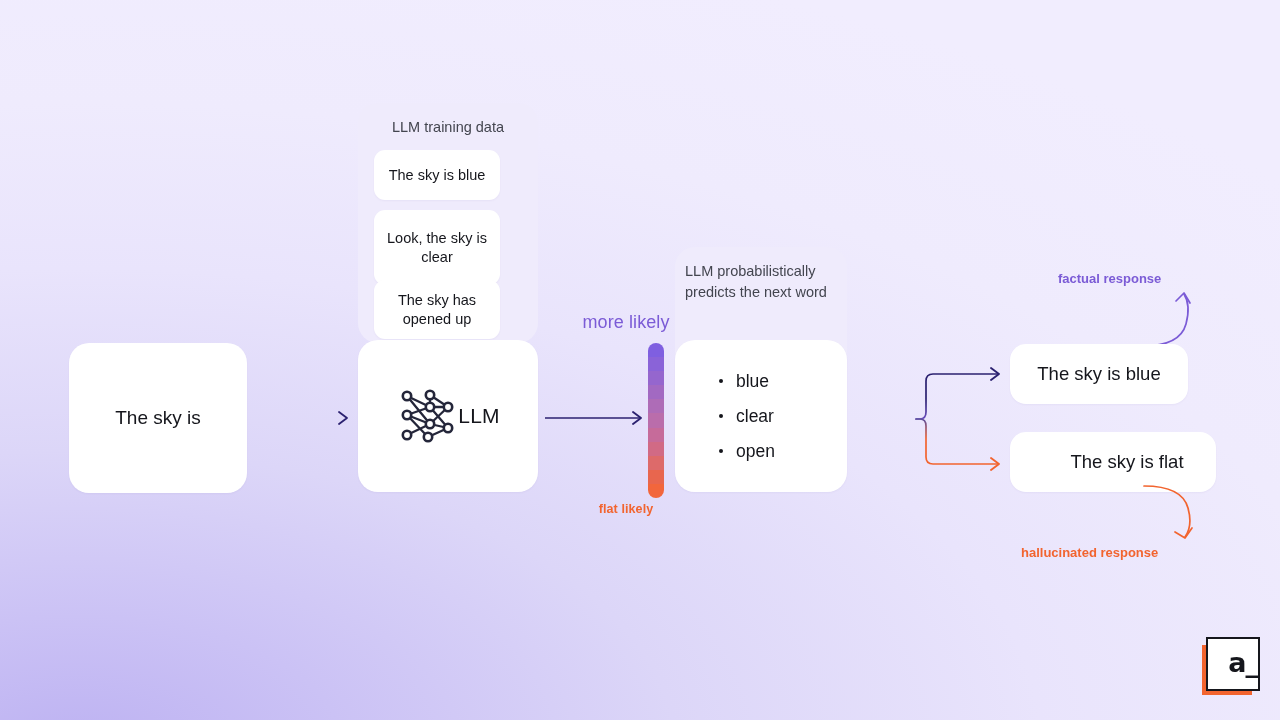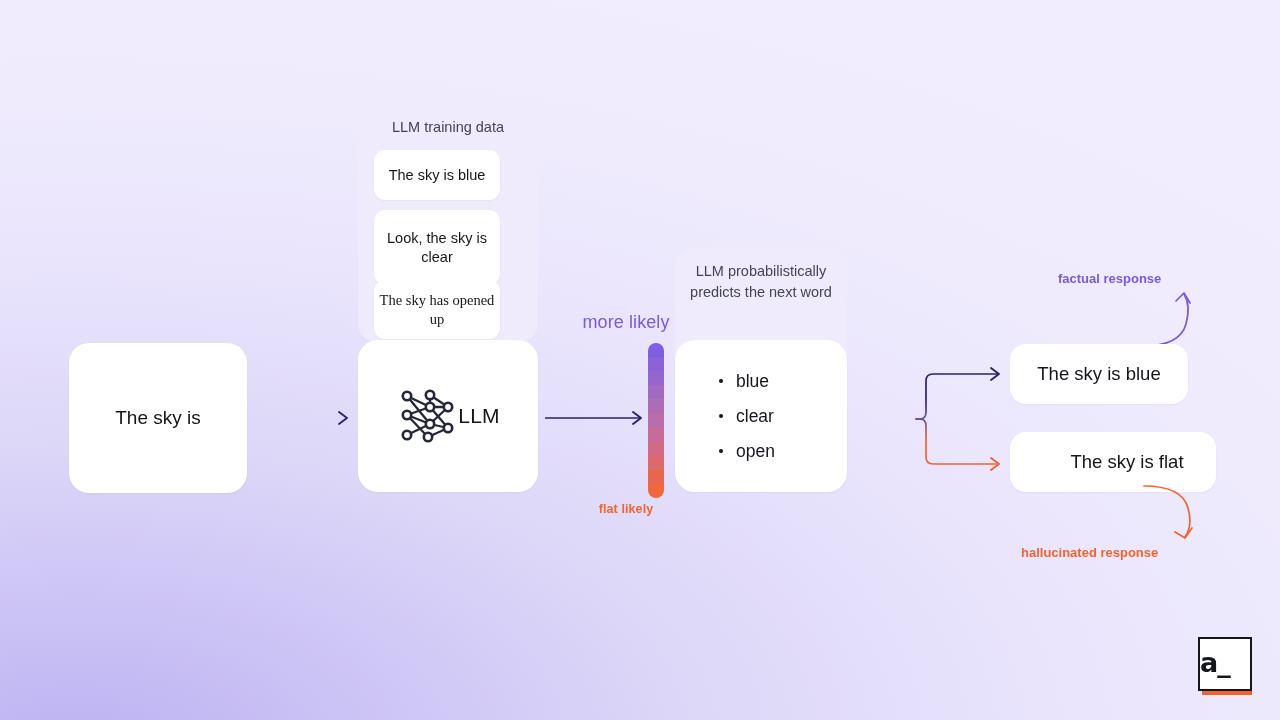--- a/index.html
+++ b/index.html
@@ -36,21 +36,21 @@
     font-size:14.5px;color:#43454F;
   }
   .tcard{
     position:absolute;left:16px;width:126px;background:#fff;border-radius:11px;
     display:flex;align-items:center;justify-content:center;text-align:center;
     font-size:14.5px;color:#15161C;line-height:1.28;
     box-shadow:0 1px 2px rgba(70,50,140,.05);
   }
   #tcard-0{top:47px;height:50px;}
   #tcard-1{top:107px;height:75px;}
-  #tcard-2{top:177px;height:59px;font-family:Liberation Serif, serif;}
+  #tcard-2{top:177px;height:59px;}
 
   
   #llm-box{left:358px;top:340px;width:180px;height:152px;border-radius:20px;}
   #llm-inner{display:flex;align-items:center;}
   #llm-label{font-size:21px;color:#15161C;letter-spacing:.2px;}
 
   
   .arrowsvg{position:absolute;overflow:visible;}
 
   
@@ -65,21 +65,21 @@
   }
   #prob-bar{
     position:absolute;left:82px;top:31px;width:16px;height:155px;border-radius:9px;
     overflow:hidden;display:flex;flex-direction:column;
   }
   .seg{flex:1 1 0;}
 
   
   #predict-panel{left:675px;top:247px;width:172px;height:245px;}
   #predict-title{
-    position:absolute;left:10px;top:14px;width:152px;text-align:center;
+    position:absolute;left:10px;top:14px;width:152px;text-align:left;
     font-size:14.5px;color:#43454F;line-height:1.45;
   }
   #predict-card{
     position:absolute;left:0px;top:93px;width:172px;height:152px;background:#fff;
     border-radius:20px;display:flex;flex-direction:column;justify-content:center;
     box-shadow:0 1px 2px rgba(70,50,140,.05);
   }
   .bullet-row{
     display:flex;align-items:center;gap:13px;margin:7px 0 7px 44px;
     font-size:17.5px;color:#15161C;
@@ -95,22 +95,22 @@
   }
   #label-halluc{
     position:absolute;left:1021px;top:545px;width:220px;
     font-size:13px;font-weight:bold;color:#F2642F;
   }
 
   
   #logo{position:absolute;left:1194px;top:637px;width:58px;height:58px;}
   #logo-shadow{position:absolute;left:8px;top:8px;width:50px;height:50px;background:#F2642F;}
   #logo-tile{
-    position:absolute;left:4px;top:0;width:50px;height:50px;background:#fff;
-    border:2.5px solid #15161C;display:flex;align-items:center;justify-content:flex-start;
+    position:absolute;left:12px;top:0;width:50px;height:50px;background:#fff;
+    border:2.5px solid #15161C;display:flex;align-items:center;justify-content:flex-end;
   }
   #logo-text{
     font-family:"DejaVu Sans",sans-serif;font-weight:bold;font-size:27px;color:#15161C;
     line-height:1;position:relative;top:-2px;letter-spacing:-1px;
   }
 </style>
 </head>
 <body>
 
 <div id="stage">

